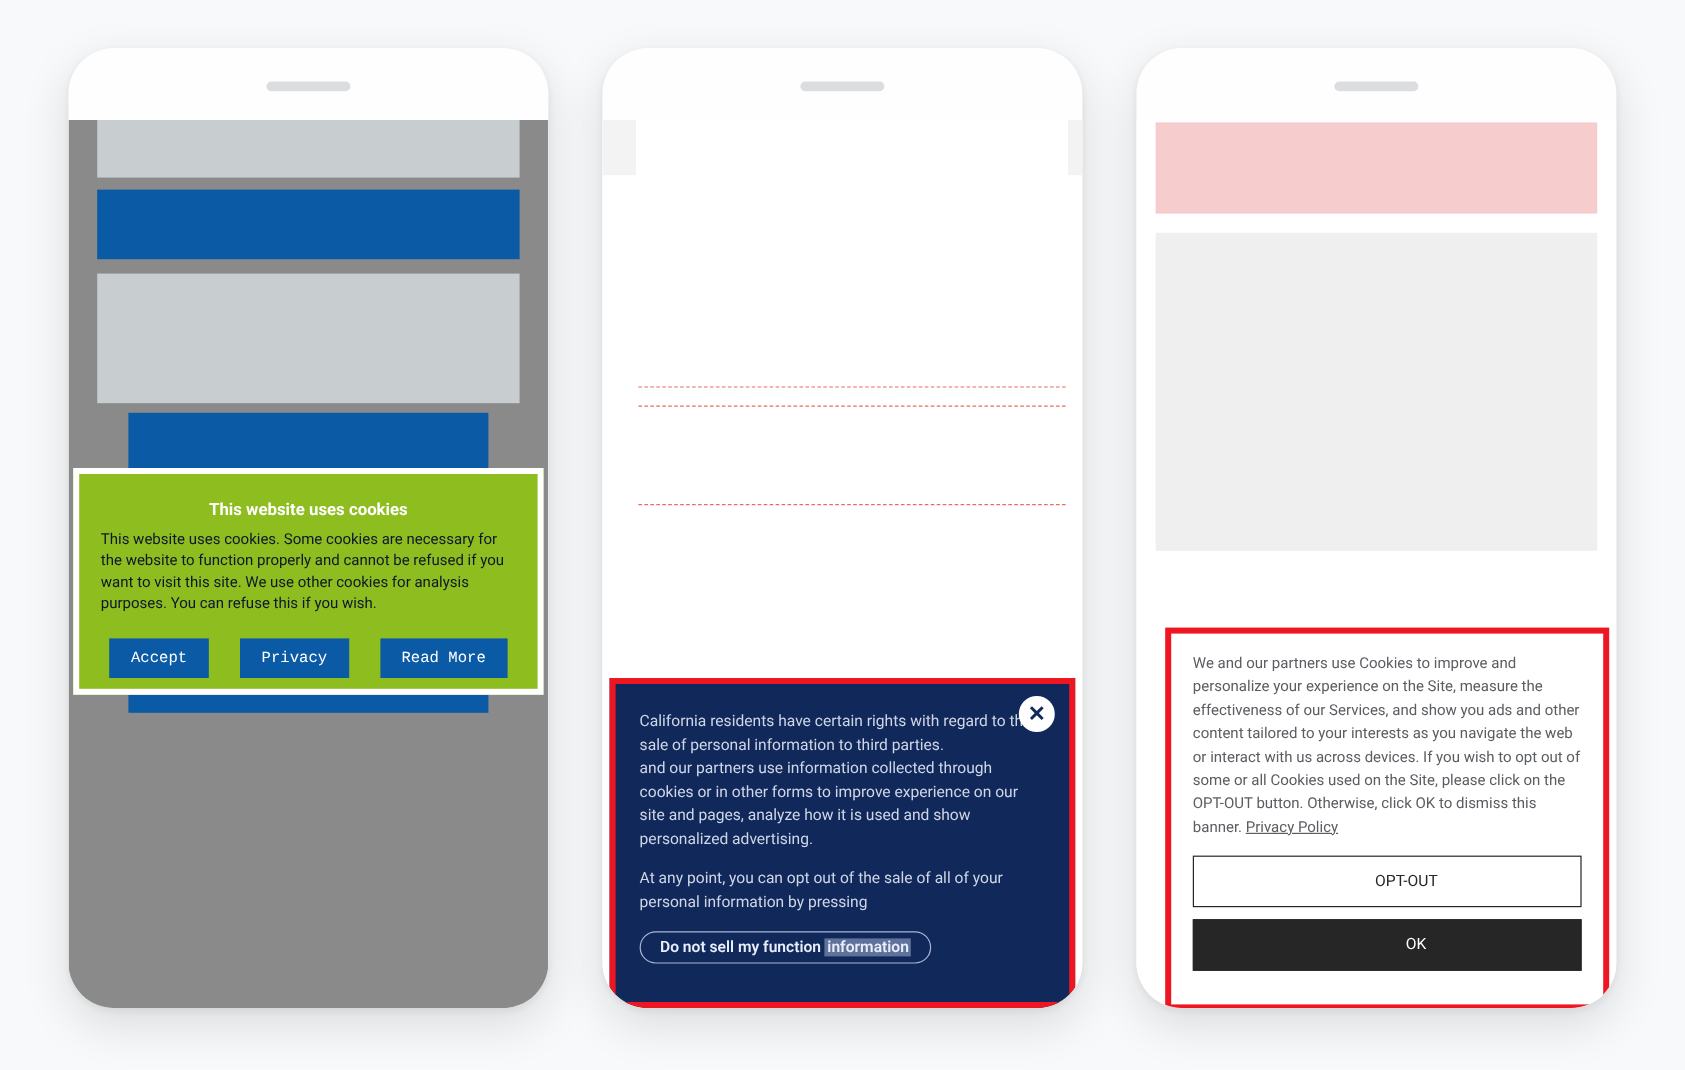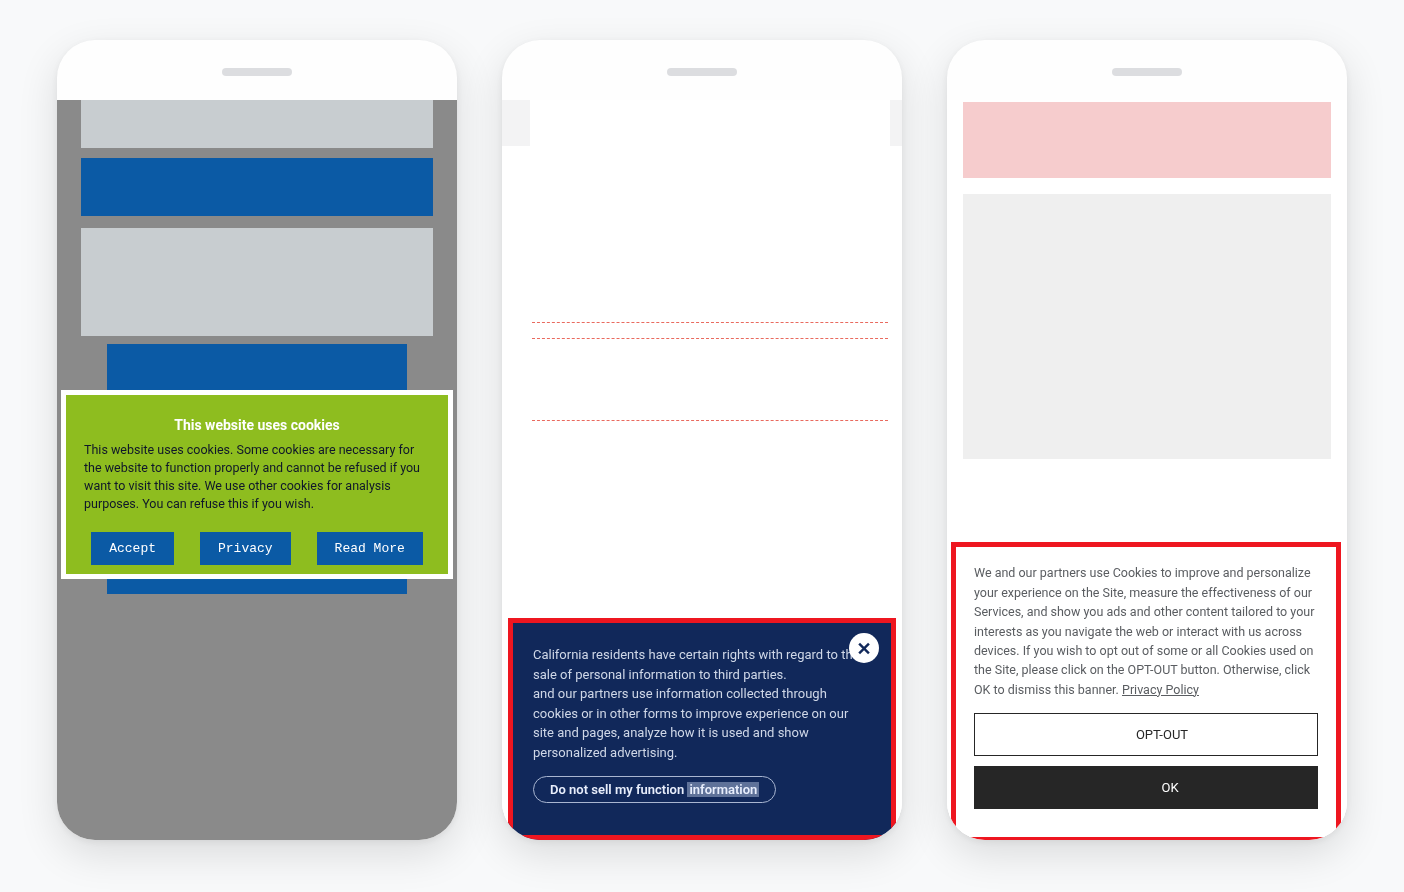--- a/index.html
+++ b/index.html
@@ -180,21 +180,21 @@
       height:76px;
       margin-top:2px;
     }
     .p3-gray {
       background:#efefef;
       height:265px;
       margin-top:16px;
     }
     .p3-dialog-wrap {
       position:absolute;
-      left:4px; right:6px; bottom:0;
+      left:24px; right:6px; bottom:0;
       border:5px solid #ee1620;
       background:#fff;
       padding:16px 18px 18px;
     }
     .p3-body {
       color:#5a5d61;
       font-size:12.5px;
       line-height:1.55;
       margin-bottom:14px;
     }
@@ -253,20 +253,21 @@
       <div class="p2-red-sep3"></div>
       <div class="p2-dialog-wrap">
         <button class="p2-close">
           <span>✕</span>
         </button>
         <div class="p2-para">
           <span>California residents have certain rights with regard to the sale of personal information to third parties.</span>
           <span>&nbsp;&nbsp;&nbsp;&nbsp;&nbsp;&nbsp;&nbsp;&nbsp;&nbsp;&nbsp;&nbsp;&nbsp;&nbsp;&nbsp;&nbsp;&nbsp;&nbsp;&nbsp;&nbsp;&nbsp;&nbsp;&nbsp;&nbsp;</span>
           <span>and our partners use information collected through cookies or in other forms to improve experience on our site and pages, analyze how it is used and show personalized advertising.</span>
         </div>
+        <div class="p2-para">At any point, you can opt out of the sale of all of your personal information by pressing</div>
         <button class="p2-dnsell">
           <span>Do not sell my function </span><span class="hl">information</span>
         </button>
       </div>
     </div>
   </div>
 </div>
 
 <div class="phone">
   <div class="speaker"></div>

